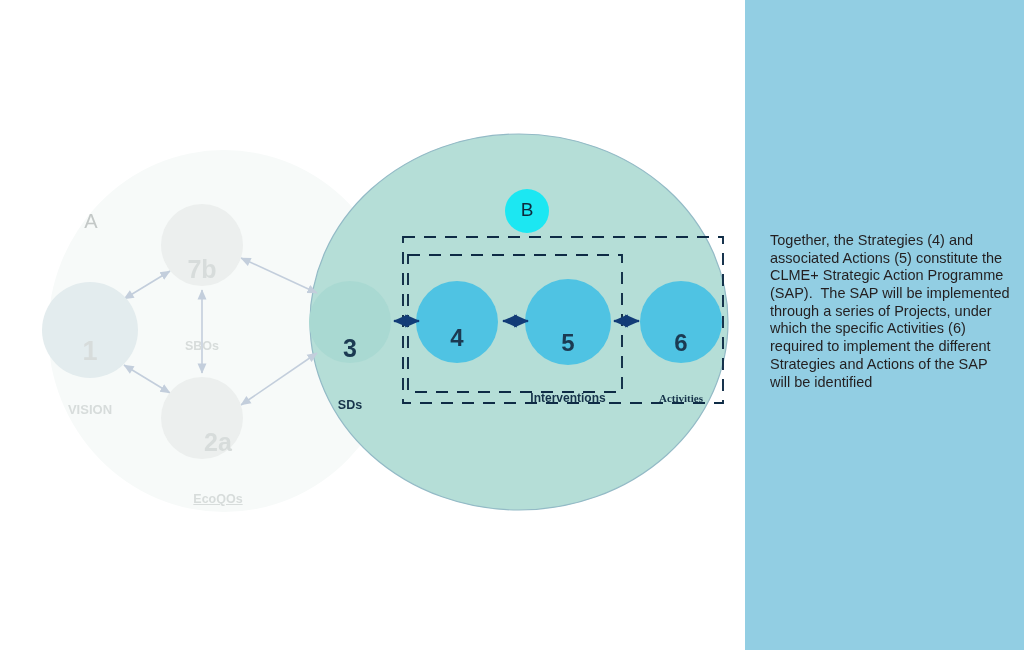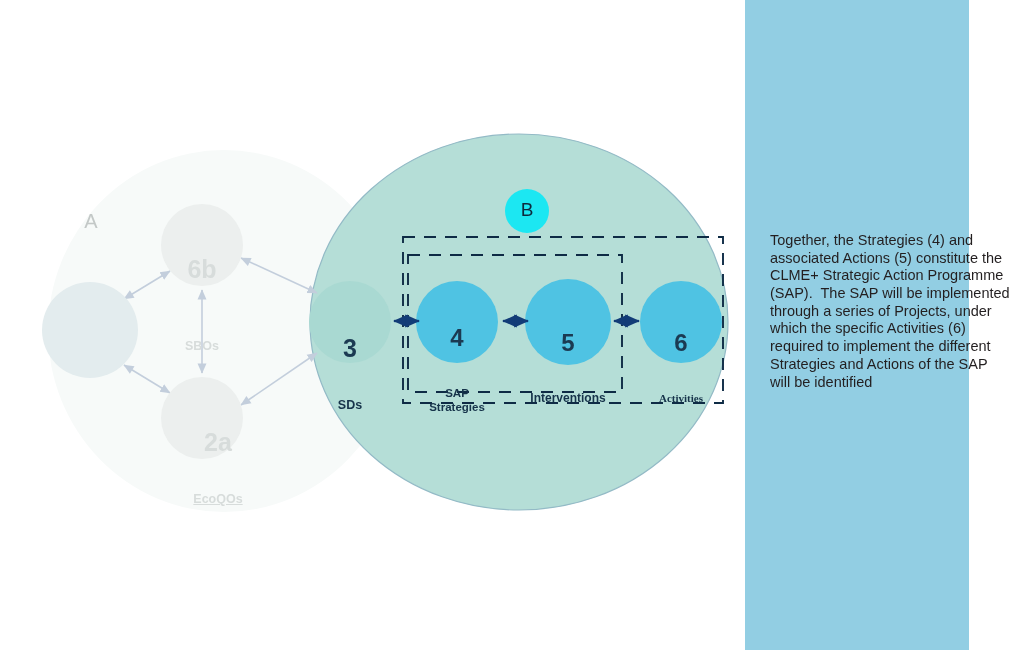--- a/index.html
+++ b/index.html
@@ -28,21 +28,21 @@
     width: 1024px;
     height: 650px;
     display: block;
   }
 
   
   #side-panel {
     position: absolute;
     left: 745px;
     top: 0;
-    width: 224px;
+    width: 279px;
     height: 650px;
     background: #92CEE3;
   }
   #side-note {
     position: absolute;
     left: 25px;
     top: 232px;
     width: 240px;
     color: #231f20;
     font-family: "Liberation Sans", sans-serif;
@@ -135,40 +135,42 @@
       <line x1="394" y1="321" x2="419" y2="321" marker-start="url(#arrow-navy-start)" marker-end="url(#arrow-navy-end)"></line>
       <line x1="503" y1="321" x2="528" y2="321" marker-start="url(#arrow-navy-start)" marker-end="url(#arrow-navy-end)"></line>
       <line x1="614" y1="321" x2="639" y2="321" marker-start="url(#arrow-navy-start)" marker-end="url(#arrow-navy-end)"></line>
     </g>
   </svg>
 
   <div class="lbl groupA-letter" style="left:75px; top:210px; width:32px;">A</div>
 
   <div class="lbl groupB-letter" style="left:511px; top:199px; width:32px;">B</div>
 
+  <div class="lbl faded" style="left:40px; top:300px; width:100px;">
+    <div class="node-num" style="font-size:27px; line-height:30px;">1</div>
+    <div class="node-cap" style="font-size:13px; line-height:15px;">VISION</div>
+  </div>
 
   <div class="lbl faded" style="left:152px; top:219px; width:100px;">
-    <div class="node-num" style="font-size:25px; line-height:28px;">6b</div>
+    <div class="node-num" style="font-size:25px; line-height:28px;">7b</div>
     <div class="node-cap" style="font-size:12.5px; line-height:15px;margin-top:20px;">SBOs</div>
   </div>
 
   <div class="lbl faded" style="left:168px; top:392px; width:100px;">
     <div class="node-num" style="font-size:25px; line-height:28px;">2a</div>
     <div class="node-cap" style="font-size:12.5px; line-height:15px;text-decoration:underline;">EcoQOs</div>
   </div>
 
   <div class="lbl" style="left:300px; top:299px; width:100px;">
     <div class="node-num" style="font-size:25px; line-height:27px;">3</div>
     <div class="node-cap" style="font-size:12.5px; line-height:15px;">SDs</div>
   </div>
 
   <div class="lbl" style="left:402px; top:289px; width:110px;">
     <div class="node-num" style="font-size:24px; line-height:26px;">4</div>
-    <div class="node-cap" style="font-size:11.5px; line-height:13.5px;">SAP
-Strategies</div>
   </div>
 
   <div class="lbl" style="left:508px; top:294px; width:120px;">
     <div class="node-num" style="font-size:24px; line-height:26px;">5</div>
     <div class="node-cap" style="font-size:12px; line-height:13.5px;">Interventions</div>
   </div>
 
   <div class="lbl" style="left:626px; top:294px; width:110px;">
     <div class="node-num" style="font-size:24px; line-height:26px;">6</div>
     <div class="node-cap" style="font-size:11px; line-height:13.5px;font-family:Liberation Serif, serif;">Activities</div>

